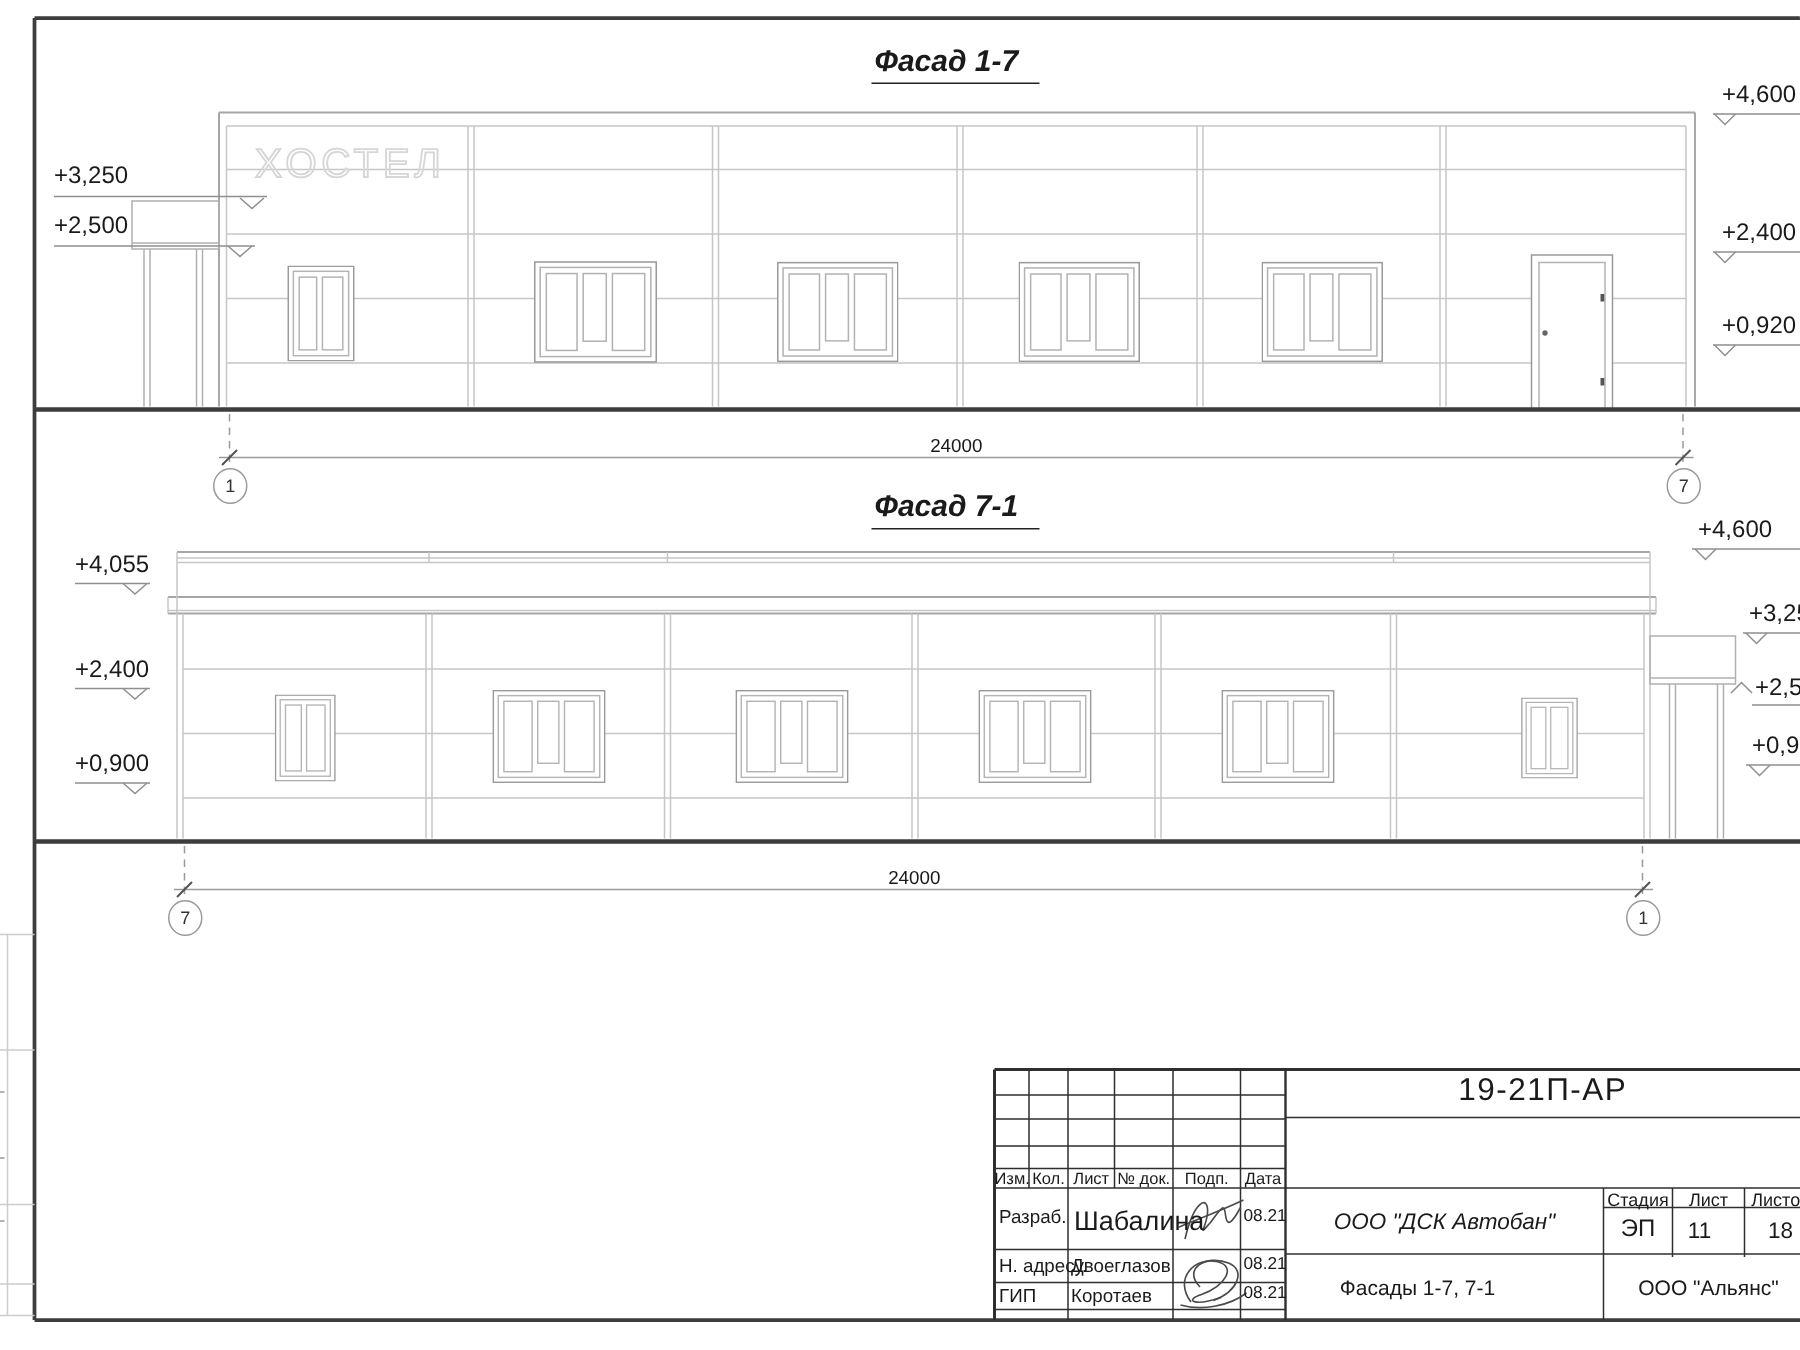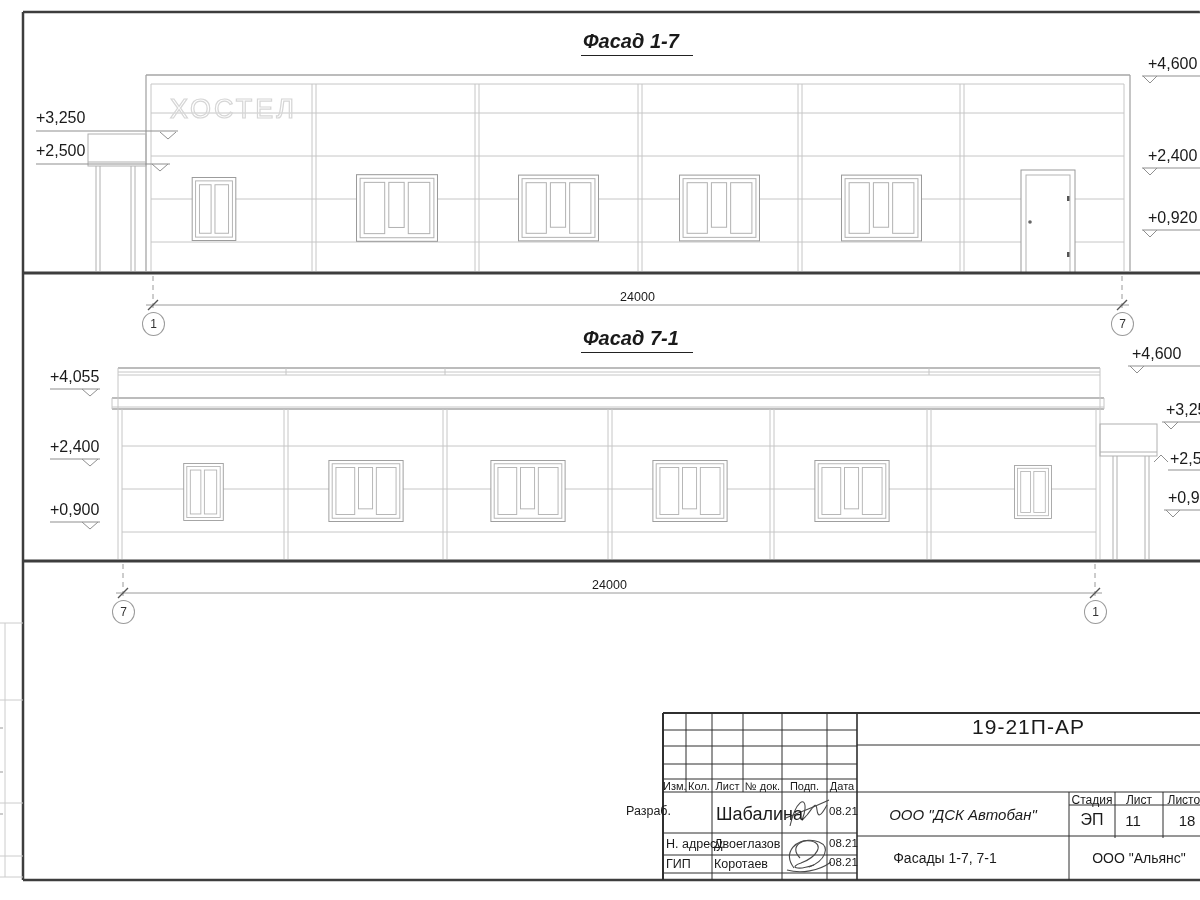--- a/index.html
+++ b/index.html
@@ -208,21 +208,21 @@
 
   <div class="tb c" style="left:857px;top:715px;width:343px;font-size:21px;letter-spacing:1px">19-21П-АР</div>
 
   <div class="tb c" style="left:663px;top:780px;width:23px;font-size:11px">Изм.</div>
   <div class="tb c" style="left:686px;top:780px;width:26px;font-size:11px">Кол.</div>
   <div class="tb c" style="left:712px;top:780px;width:31px;font-size:11px">Лист</div>
   <div class="tb c" style="left:743px;top:780px;width:39px;font-size:11px">№ док.</div>
   <div class="tb c" style="left:782px;top:780px;width:45px;font-size:11px">Подп.</div>
   <div class="tb c" style="left:827px;top:780px;width:30px;font-size:11px">Дата</div>
 
-  <div class="tb" style="left:626px;top:804px;font-size:12.5px">Разраб.</div>
+  <div class="tb" style="left:666px;top:804px;font-size:12.5px">Разраб.</div>
   <div class="tb" style="left:716px;top:804px;font-size:18px">Шабалина</div>
   <div class="tb" style="left:829px;top:805px;font-size:11.5px">08.21</div>
   <div class="tb" style="left:666px;top:837px;font-size:12.5px">Н. адресу.</div>
   <div class="tb" style="left:714px;top:837px;font-size:12.5px">Двоеглазов</div>
   <div class="tb" style="left:829px;top:837px;font-size:11.5px">08.21</div>
   <div class="tb" style="left:666px;top:857px;font-size:12.5px">ГИП</div>
   <div class="tb" style="left:714px;top:857px;font-size:12.5px">Коротаев</div>
   <div class="tb" style="left:829px;top:856px;font-size:11.5px">08.21</div>
 
   <div class="tb c" style="left:857px;top:806px;width:212px;font-size:15px;font-style:italic">ООО "ДСК Автобан"</div>

